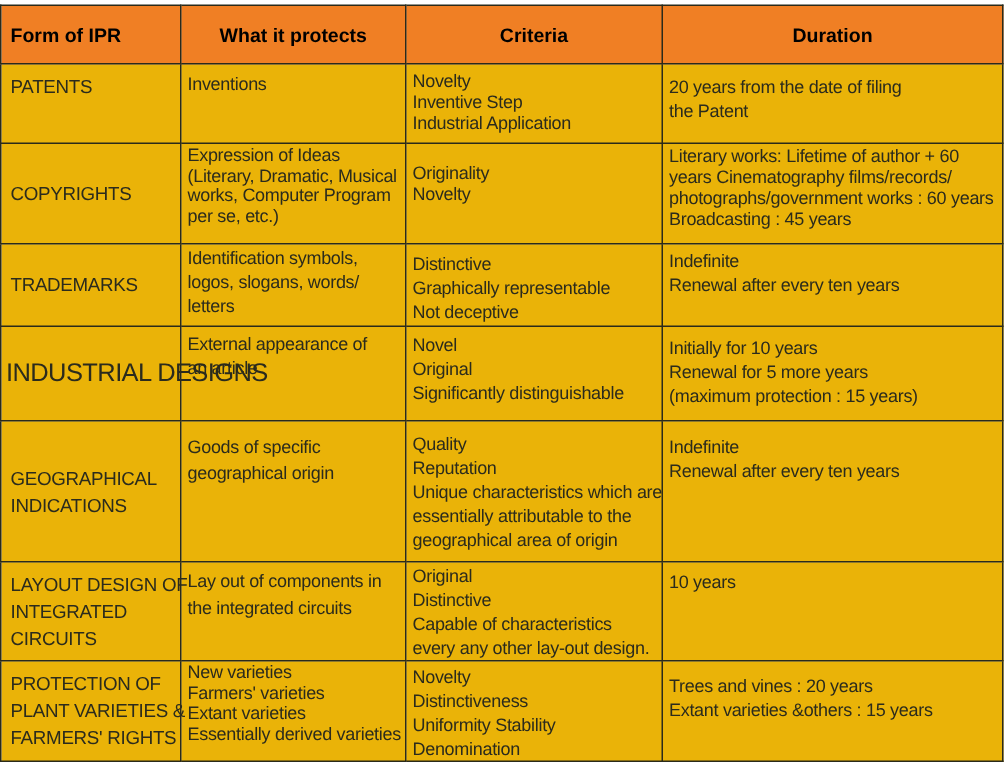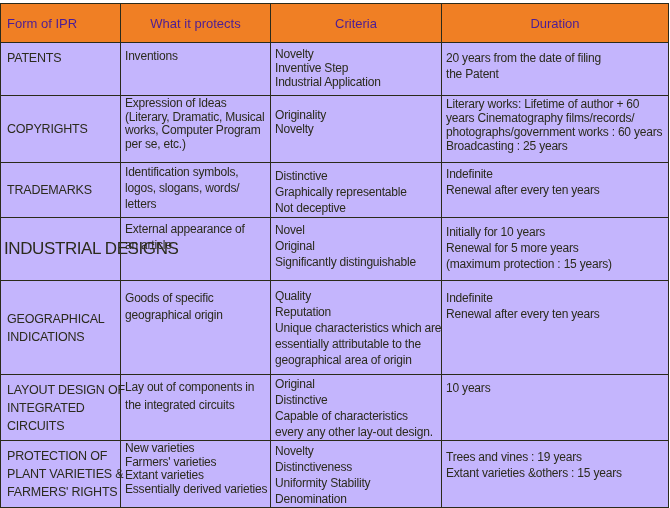--- a/index.html
+++ b/index.html
@@ -22,33 +22,33 @@
       border-collapse: collapse;
       table-layout: fixed;
     }
     .ipr-table td, .ipr-table th {
       border: 1.5px solid #2a2a1a;
       vertical-align: top;
       padding: 0;
     }
     .ipr-table th {
       background: #f07f24;
-      color: #4c1d95;
-      font-weight: normal;
+      color: #000000;
+      font-weight: bold;
       font-size: 13px;
       height: 38px;
       vertical-align: middle;
       text-align: center;
     }
     .ipr-table th.first {
       text-align: left;
       padding-left: 6px;
     }
     .ipr-table td {
-      background: #c4b5fd;
+      background: #eab308;
       color: #2b2b1d;
       font-size: 12px;
       line-height: 14px;
       letter-spacing: -0.2px;
     }
     .cell-inner {
       padding: 2px 4px 0 4px;
     }
     .form-cell {
       vertical-align: middle !important;
@@ -125,21 +125,21 @@
         <div class="cell-inner" style="padding-top:12px">
           <span class="line">Originality</span>
           <span class="line">Novelty</span>
         </div>
       </td>
       <td>
         <div class="cell-inner" style="padding-top:1px">
           <span class="line">Literary works: Lifetime of author + 60</span>
           <span class="line">years Cinematography films/records/</span>
           <span class="line">photographs/government works : 60 years</span>
-          <span class="line">Broadcasting : 25 years</span>
+          <span class="line">Broadcasting : 45 years</span>
         </div>
       </td>
     </tr>
 
     <tr style="height:55px">
       <td class="form-cell">
         <div class="cell-inner">
           <span class="line">TRADEMARKS</span>
         </div>
       </td>
@@ -271,19 +271,19 @@
       <td>
         <div class="cell-inner spaced" style="padding-top:2px">
           <span class="line">Novelty</span>
           <span class="line">Distinctiveness</span>
           <span class="line">Uniformity Stability</span>
           <span class="line">Denomination</span>
         </div>
       </td>
       <td>
         <div class="cell-inner spaced" style="padding-top:8px">
-          <span class="line">Trees and vines : 19 years</span>
+          <span class="line">Trees and vines : 20 years</span>
           <span class="line">Extant varieties &amp;others : 15 years</span>
         </div>
       </td>
     </tr>
   </tbody>
 </table>
 
 </body></html>

